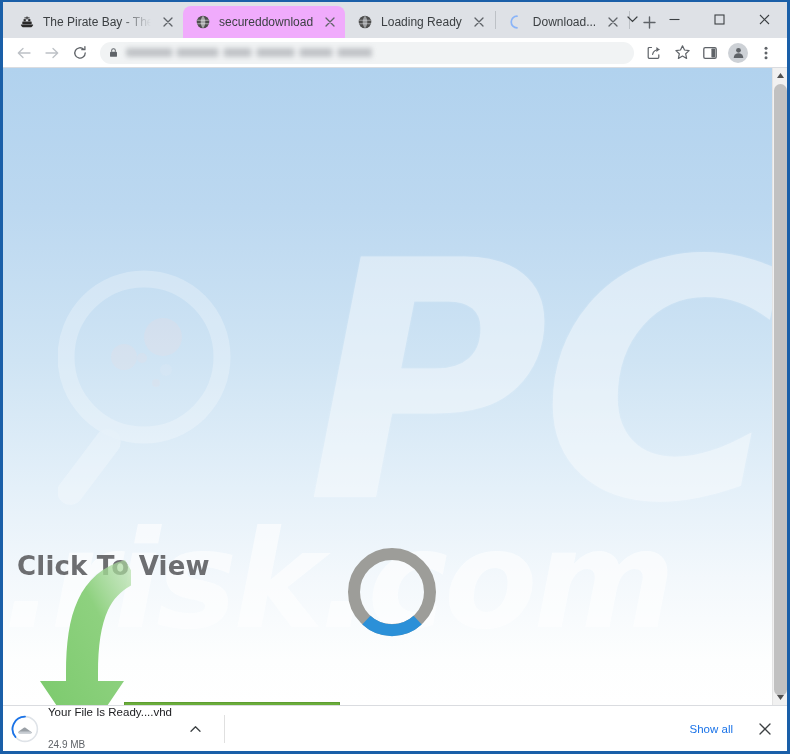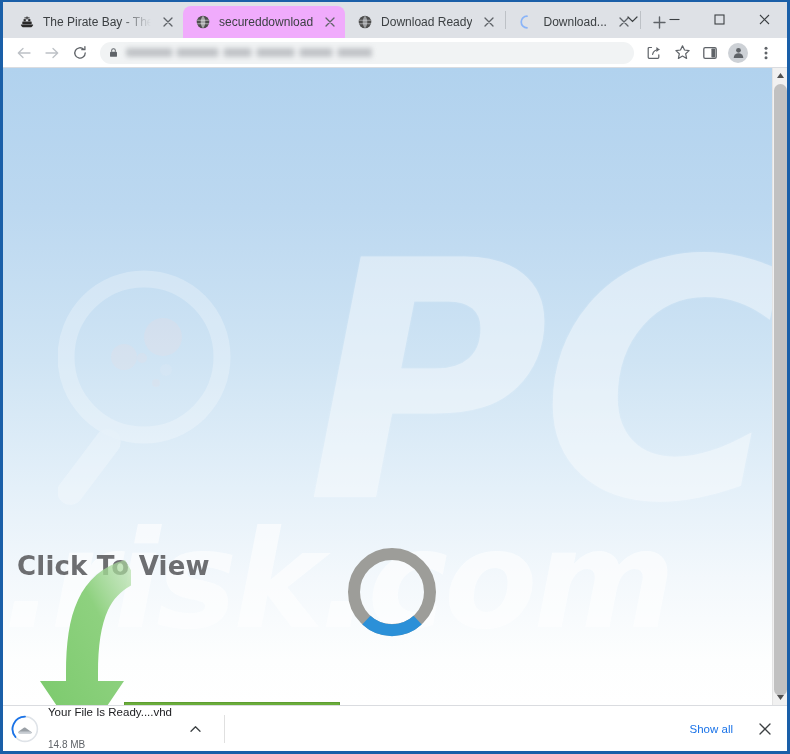--- a/index.html
+++ b/index.html
@@ -267,21 +267,21 @@
     </div>
 
     <div class="tab inactive">
       <span class="tab-fav">
         <svg width="16" height="16" viewBox="0 0 16 16">
           <circle cx="8" cy="8" r="6.3" fill="#4d4d4d"></circle>
           <path d="M8 1.7c-1.5 1.6-2.3 3.8-2.3 6.3S6.5 12.7 8 14.3c1.5-1.6 2.3-3.8 2.3-6.3S9.5 3.3 8 1.7z" fill="#dee1e6" opacity=".55"></path>
           <path d="M2.1 6.2h11.8M2.1 9.8h11.8" stroke="#dee1e6" stroke-width="1.1" opacity=".55"></path>
         </svg>
       </span>
-      <span class="tab-title">Download Ready</span>
+      <span class="tab-title">Loading Ready</span>
       <span class="tab-close">
         <svg width="10" height="10" viewBox="0 0 10 10">
             <path d="M1 1L9 9M9 1L1 9" stroke="currentColor" stroke-width="1.3" stroke-linecap="round"></path>
           </svg>
       </span>
     </div>
 
     <div class="tab-sep"></div>
 
     <div class="tab inactive">
@@ -453,21 +453,21 @@
       <span class="dl-ring">
         <svg width="28" height="28" viewBox="0 0 28 28">
           <circle cx="14" cy="14" r="12.4" fill="none" stroke="#dfe3e8" stroke-width="1.6"></circle>
           <path d="M14 1.6A12.4 12.4 0 0 0 4.5 22" fill="none" stroke="#1a73e8" stroke-width="1.8" stroke-linecap="round"></path>
           <path d="M7.6 16.6l5.2-3.9c.5-.4 1.2-.4 1.7 0l5.9 4.2c.6.4.3 1.3-.4 1.3H8.1c-.7 0-1-.9-.5-1.3z" fill="#9aa0a6"></path>
           <rect x="7.6" y="16.4" width="12.8" height="2.3" rx="1.1" fill="#c6cbd1"></rect>
         </svg>
       </span>
       <span class="dl-meta">
         <span class="dl-name">Your File Is Ready....vhd</span>
-        <span class="dl-size">14.8 MB</span>
+        <span class="dl-size">24.9 MB</span>
       </span>
     </div>
     <div class="dl-caret">
       <svg width="11" height="8" viewBox="0 0 11 8">
           <path d="M1 6.3L5.5 1.7 10 6.3" fill="none" stroke="currentColor" stroke-width="1.3" stroke-linecap="round" stroke-linejoin="round"></path>
         </svg>
     </div>
     <div class="shelf-divider"></div>
     <div class="shelf-spacer"></div>
     <div class="show-all">Show all</div>

